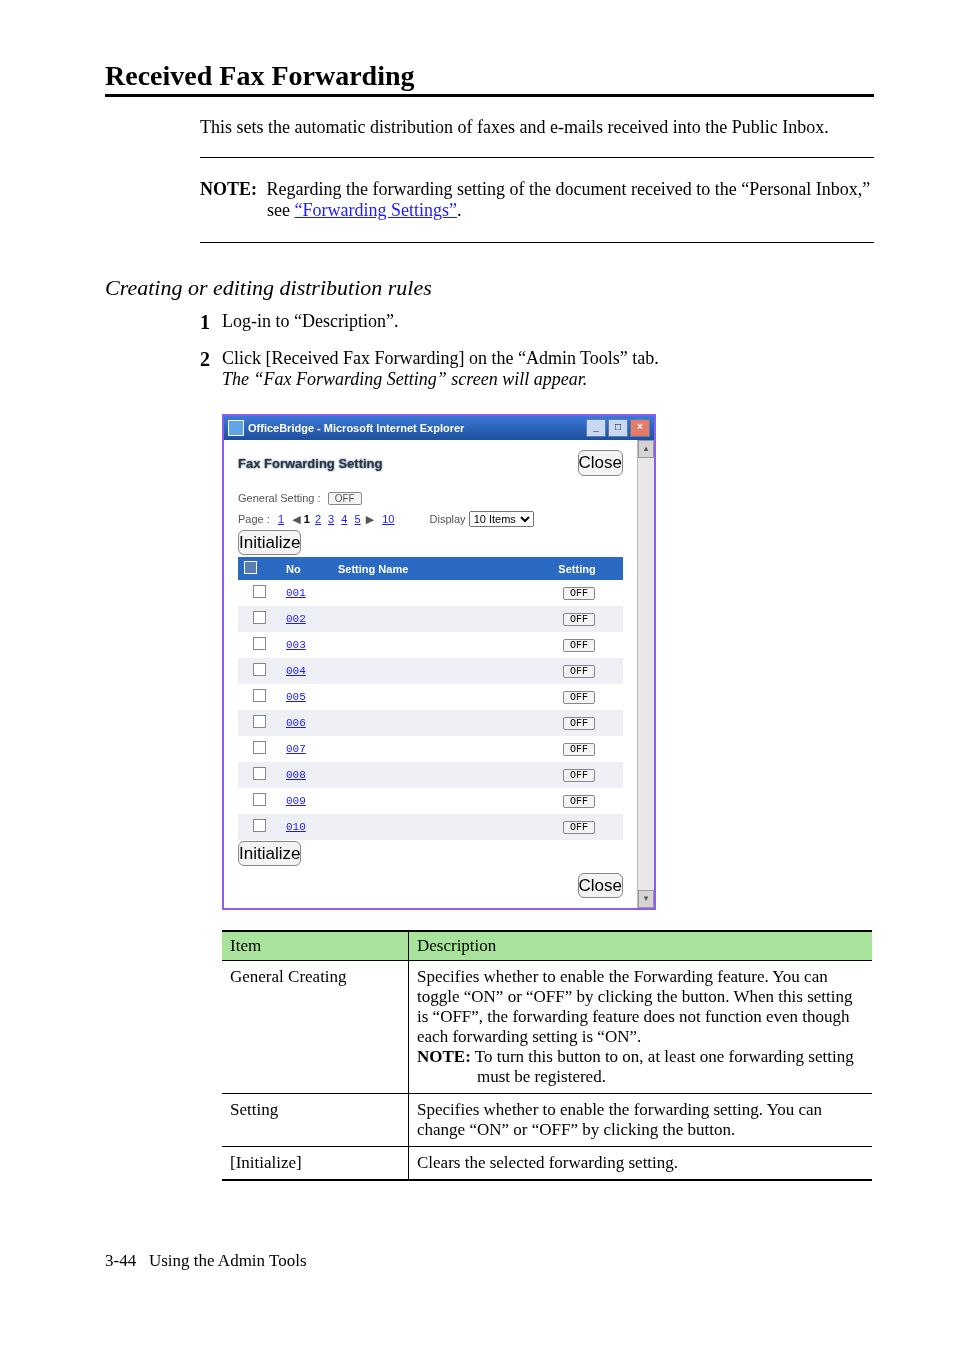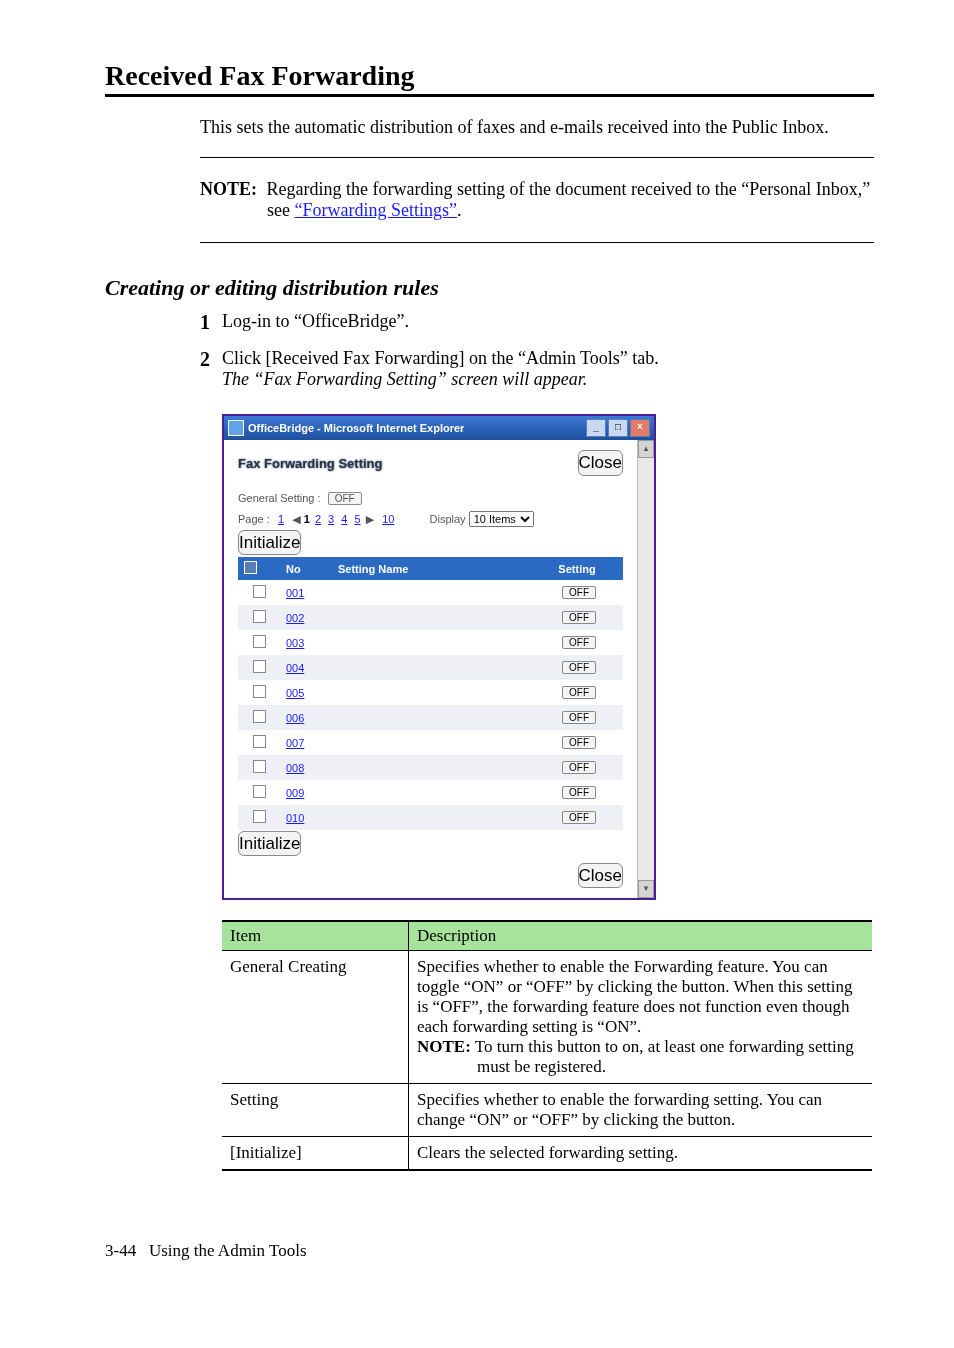--- a/index.html
+++ b/index.html
@@ -44,21 +44,21 @@
     vertical-align: top;
     margin-left: -67px;
   }
   .note-wrap { padding-left: 67px; }
   .link {
     color: #1a1aff;
     text-decoration: underline;
   }
   h2.subsection {
     font-style: italic;
-    font-weight: bold;
+    font-weight: normal;
     font-size: 22px;
     margin: 32px 0 10px 0;
     font-family: "Times New Roman", serif;
   }
   .step {
     display: flex;
     margin-left: 95px;
     margin-bottom: 14px;
     font-size: 18px;
   }
@@ -71,21 +71,21 @@
   }
   .step-body {
     flex: 1;
   }
   .step-body em { font-style: italic; }
 
   
   .win {
     width: 430px;
     margin: 24px 0 20px 117px;
-    border: 2px solid #4c1d95;
+    border: 2px solid #8b5cf6;
     font-family: Tahoma, Arial, sans-serif;
     font-size: 11px;
     background: #404040;
   }
   .win-titlebar {
     background: linear-gradient(to bottom, #3b79d6, #1e4f9e);
     color: #fff;
     display: flex;
     align-items: center;
     padding: 2px 4px;
@@ -182,20 +182,21 @@
     font-size: 11px;
     text-align: left;
     padding: 4px 6px;
   }
   table.grid th.chk { width: 30px; }
   table.grid th.no { width: 40px; }
   table.grid th.setting { width: 80px; text-align:center;}
   table.grid td {
     padding: 5px 6px;
     font-size: 11px;
+    font-family: Liberation Mono, monospace;
   }
   table.grid tr.even td { background: #eef0f5; }
   table.grid tr.odd  td { background: #ffffff; }
   table.grid td.no a { color:#1a1aff; text-decoration: underline; }
   table.grid td.chk { text-align:center; }
   table.grid td.setting { text-align:center; }
   .hdr-chk {
     display:inline-block;
     width:11px; height:11px;
     background:#5a7db0;
@@ -254,21 +255,21 @@
       <span class="note-label">NOTE:</span>
       <span>Regarding the forwarding setting of the document received to the “Personal Inbox,” see </span>
       <a href="#" class="link">“Forwarding Settings”</a><span>.</span>
     </div>
   </div>
 
   <h2 class="subsection">Creating or editing distribution rules</h2>
 
   <div class="step">
     <div class="step-num">1</div>
-    <div class="step-body">Log-in to “OfficeBridge”.</div>
+    <div class="step-body">Log-in to “Description”.</div>
   </div>
 
   <div class="step">
     <div class="step-num">2</div>
     <div class="step-body">
       <div>Click [Received Fax Forwarding] on the “Admin Tools” tab.</div>
       <em>The “Fax Forwarding Setting” screen will appear.</em>
     </div>
   </div>
 

